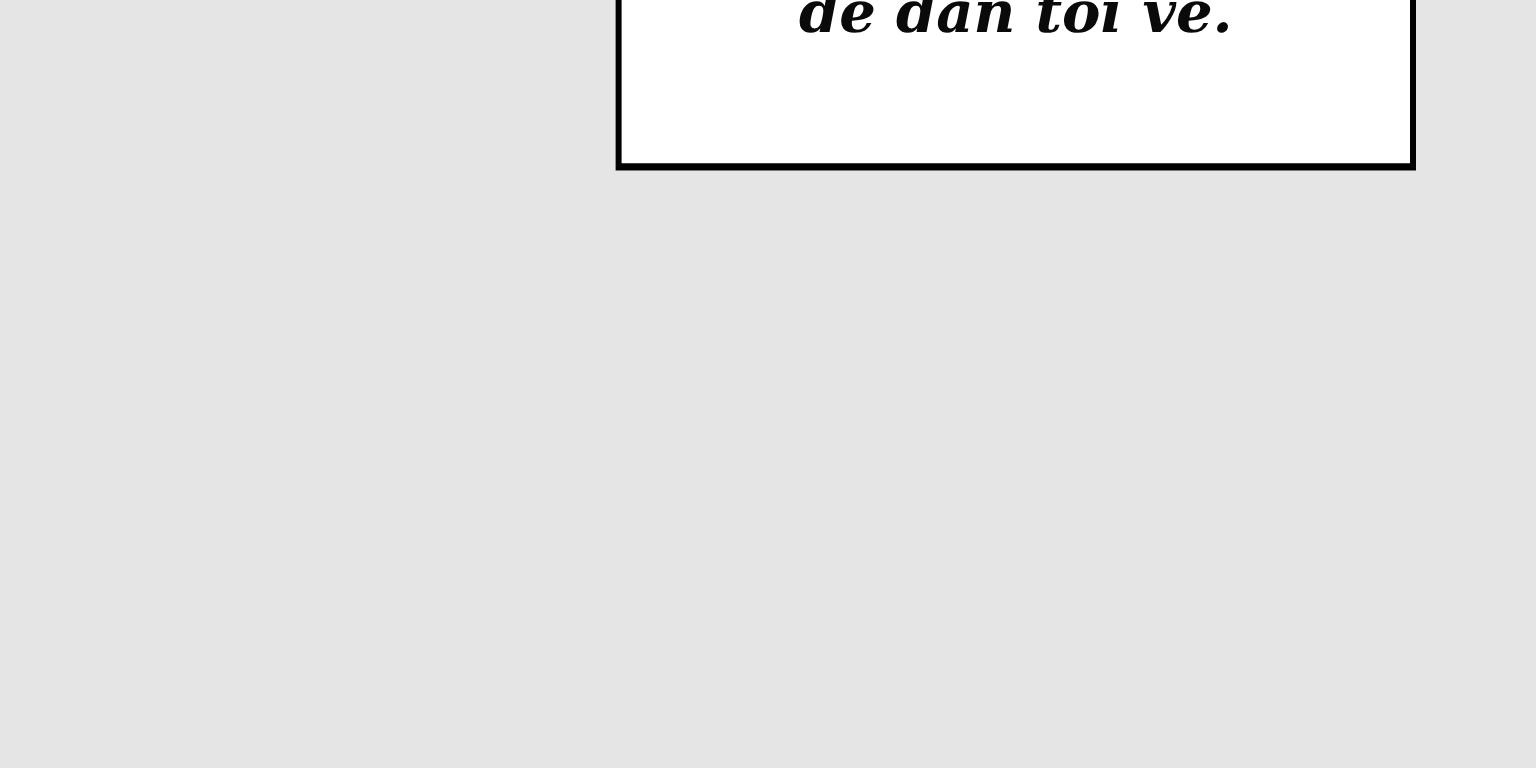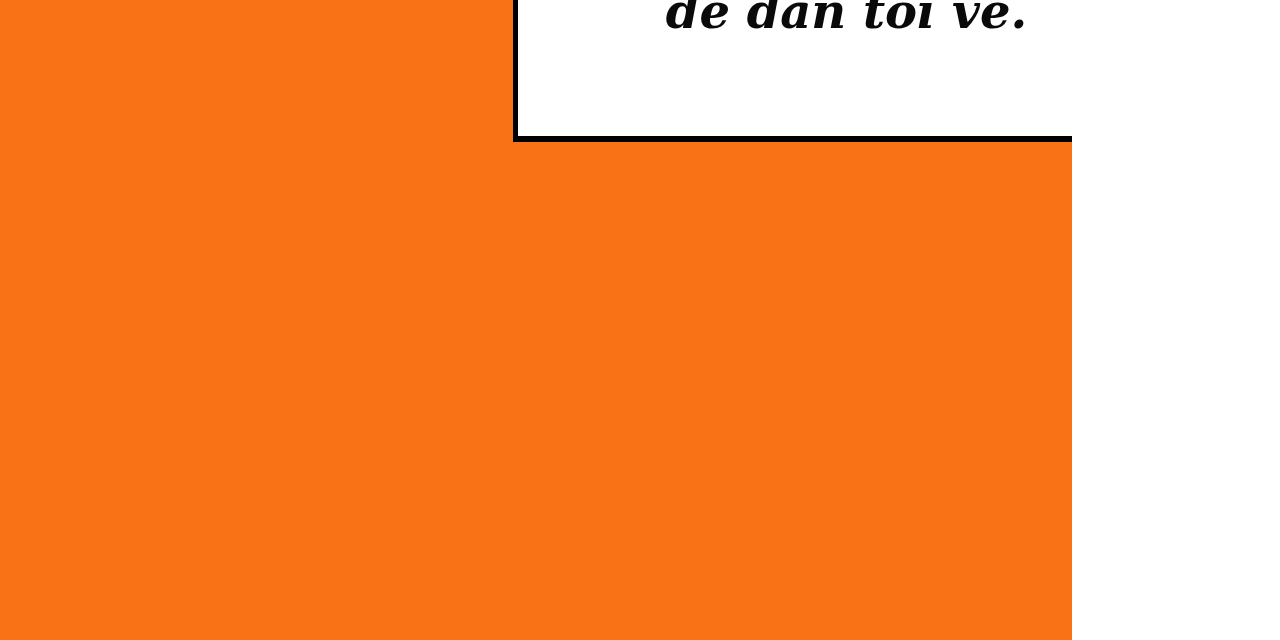--- a/index.html
+++ b/index.html
@@ -1,24 +1,24 @@
 <!DOCTYPE html>
 <html><head>
 <meta charset="utf-8">
 <style>
   html, body {
     margin: 0;
     padding: 0;
   }
   .page {
     position: relative;
-    width: 1072px;
+    width: 1280px;
     height: 640px;
     overflow: hidden;
-    background: #f97316;
+    background: #e5e5e5;
   }
   .caption-box {
     position: absolute;
     box-sizing: border-box;
     left: 513px;
     top: -60px;
     width: 667px;
     height: 202px;
     border-style: solid;
     border-width: 5px 5px 6px 5px;

